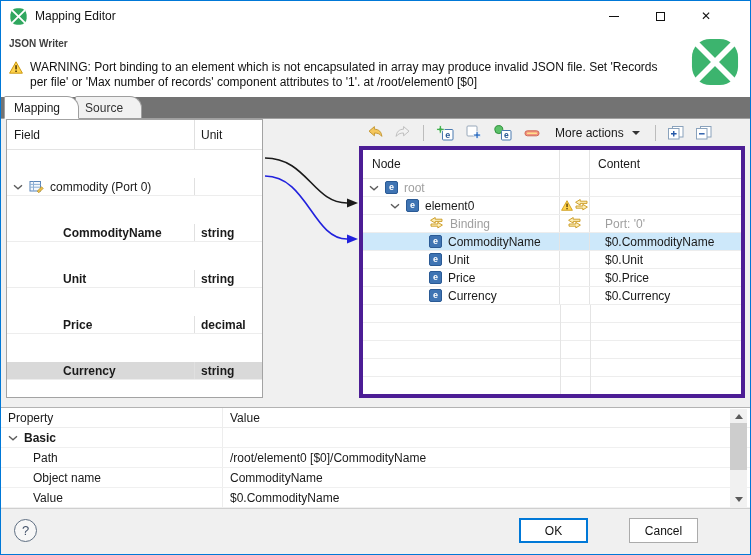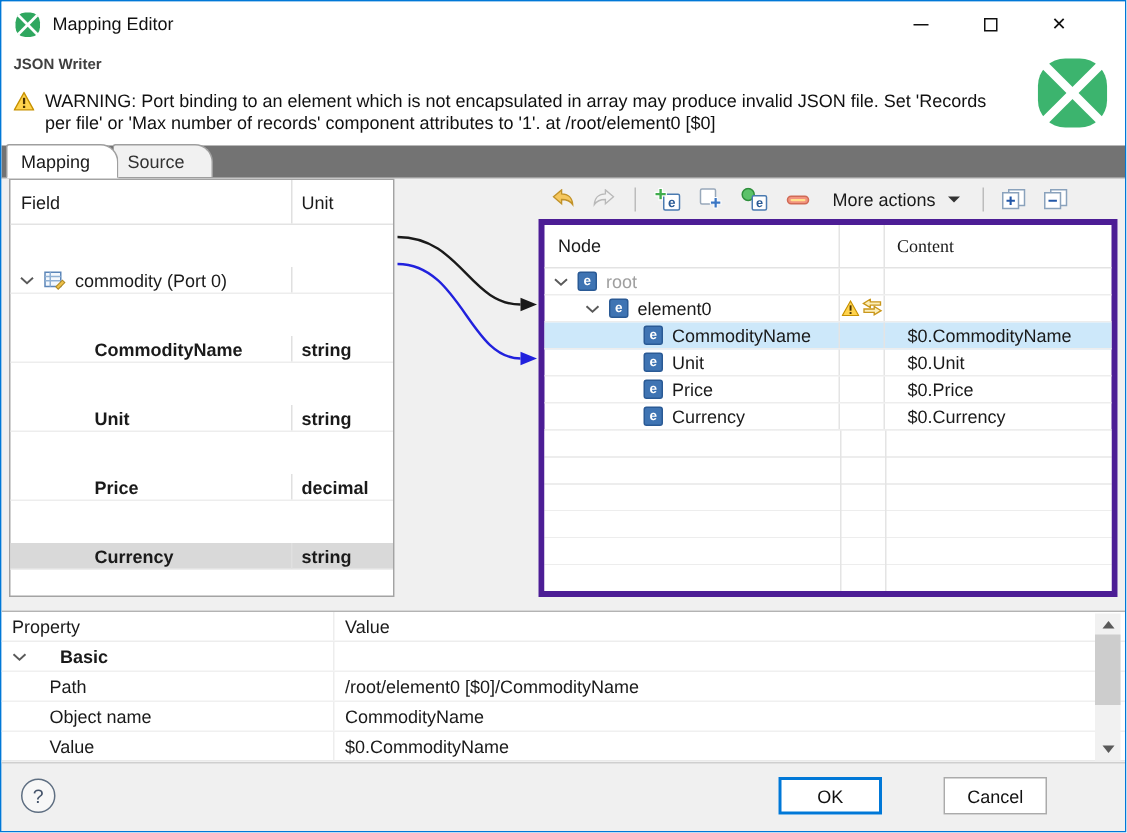--- a/index.html
+++ b/index.html
@@ -58,21 +58,21 @@
   .tb-more { display:flex; align-items:center; gap:8px; padding:2px 6px; }
   .caret-down { width:0; height:0; border-left:4px solid transparent; border-right:4px solid transparent; border-top:4px solid #333; }
 
   .node-table { position:absolute; left:0; top:27px; width:386px; height:252px; background:#fff; border:4px solid #4c1d95; display:flex; flex-direction:column; }
   .nrow { display:flex; height:18px; border-bottom:1px solid #ededed; flex:none; align-items:stretch; }
   .nrow.hdr { height:29px; border-bottom:1px solid #e3e3e3; }
   .ncell-node { width:197px; border-right:1px solid #e4e4e4; display:flex; align-items:center; overflow:hidden; white-space:nowrap; }
   .ncell-mid { width:30px; border-right:1px solid #e4e4e4; display:flex; align-items:center; justify-content:center; gap:1px; }
   .ncell-content { flex:1; display:flex; align-items:center; padding-left:15px; overflow:hidden; white-space:nowrap; }
   .nrow.hdr .ncell-node { padding-left:9px; }
-  .nrow.hdr .ncell-content { padding-left:8px;font-family:Liberation Serif, serif; }
+  .nrow.hdr .ncell-content { padding-left:8px; }
   .nrow.selected-blue { background:#cde8fa; }
   .ncell-node.lvl0 { padding-left:6px; gap:6px; }
   .ncell-node.lvl1 { padding-left:27px; gap:6px; }
   .ncell-node.lvl2 { padding-left:66px; gap:6px; }
   .muted { color:#9f9f9f; }
   .nfiller { flex:1; position:relative; background:repeating-linear-gradient(to bottom,#fff 0 17px,#ededed 17px 18px); }
   .nfiller .v1 { position:absolute; top:0; bottom:0; left:197px; width:1px; background:#e4e4e4; }
   .nfiller .v2 { position:absolute; top:0; bottom:0; left:227px; width:1px; background:#e4e4e4; }
 
   .e-icon { width:13px; height:13px; flex:none; background:#3f74b3; border:1px solid #2a5a95; border-radius:2px; color:#fff; font-size:9px; font-weight:bold; display:inline-flex; align-items:center; justify-content:center; line-height:1; }
@@ -81,21 +81,21 @@
   
   .sash { position:absolute; top:397px; left:0; width:749px; height:9px; background:#f0f0f0; }
 
   
   .props { position:absolute; top:406px; left:0; width:749px; height:101px; background:#fff; border-top:1px solid #b3b3b3; border-bottom:1px solid #c9c9c9; }
   .prow { display:flex; height:20px; border-bottom:1px solid #f0f0f0; align-items:stretch; }
   .pcell-prop { width:222px; border-right:1px solid #ededed; display:flex; align-items:center; overflow:hidden; white-space:nowrap; }
   .pcell-val { flex:1; display:flex; align-items:center; padding-left:7px; overflow:hidden; white-space:nowrap; }
   .prow.hdr { border-bottom:1px solid #ededed; }
   .prow.hdr .pcell-prop { padding-left:7px; }
-  .prow.group .pcell-prop { padding-left:7px; gap:22px; font-weight:bold; }
+  .prow.group .pcell-prop { padding-left:7px; gap:6px; font-weight:bold; }
   .prow.data .pcell-prop { padding-left:32px; }
 
   .pscroll { position:absolute; top:1px; right:3px; width:17px; height:98px; background:#f1f1f1; }
   .ps-up, .ps-down { position:absolute; left:0; width:17px; height:15px; display:flex; align-items:center; justify-content:center; }
   .ps-up { top:0; } .ps-down { bottom:0; }
   .tri-up { width:0; height:0; border-left:4px solid transparent; border-right:4px solid transparent; border-bottom:5px solid #5a5a5a; }
   .tri-down { width:0; height:0; border-left:4px solid transparent; border-right:4px solid transparent; border-top:5px solid #5a5a5a; }
   .ps-thumb { position:absolute; left:0; top:14px; width:17px; height:47px; background:#cdcdcd; }
 
   
@@ -306,20 +306,38 @@
               <rect x="6.3" y="9.5" width="1.5" height="1.5" fill="#4a3200"></rect>
             </svg>
             <svg width="15" height="13" viewBox="0 0 15 13" style="flex:none;">
               <path d="M13,2.2 H6.2 V0.5 L1.6,3.3 6.2,6.1 V4.4 H13 z" fill="#fdeeb8" stroke="#c9971c" stroke-width="0.9"></path>
               <path d="M2,7 h6.8 V5.3 L13.4,8.1 8.8,10.9 V9.2 H2 z" fill="#fdeeb8" stroke="#c9971c" stroke-width="0.9"></path>
             </svg>
           </div>
           <div class="ncell-content"></div>
         </div>
 
+        <div class="nrow">
+          <div class="ncell-node lvl2">
+            <svg width="15" height="13" viewBox="0 0 15 13" style="flex:none;">
+              <path d="M13,2.2 H6.2 V0.5 L1.6,3.3 6.2,6.1 V4.4 H13 z" fill="#fdeeb8" stroke="#c9971c" stroke-width="0.9"></path>
+              <path d="M2,7 h6.8 V5.3 L13.4,8.1 8.8,10.9 V9.2 H2 z" fill="#fdeeb8" stroke="#c9971c" stroke-width="0.9"></path>
+            </svg>
+            <span class="muted">Binding</span>
+          </div>
+          <div class="ncell-mid">
+            <svg width="15" height="13" viewBox="0 0 15 13" style="flex:none;">
+              <path d="M13,2.2 H6.2 V0.5 L1.6,3.3 6.2,6.1 V4.4 H13 z" fill="#fdeeb8" stroke="#c9971c" stroke-width="0.9"></path>
+              <path d="M2,7 h6.8 V5.3 L13.4,8.1 8.8,10.9 V9.2 H2 z" fill="#fdeeb8" stroke="#c9971c" stroke-width="0.9"></path>
+            </svg>
+          </div>
+          <div class="ncell-content">
+              <span class="muted">Port: '0'</span>
+            </div>
+        </div>
 
         <div class="nrow selected-blue">
           <div class="ncell-node lvl2">
             <span class="e-icon">e</span>
             <span>CommodityName</span>
           </div>
           <div class="ncell-mid"></div>
           <div class="ncell-content">
               <span>$0.CommodityName</span>
             </div>

